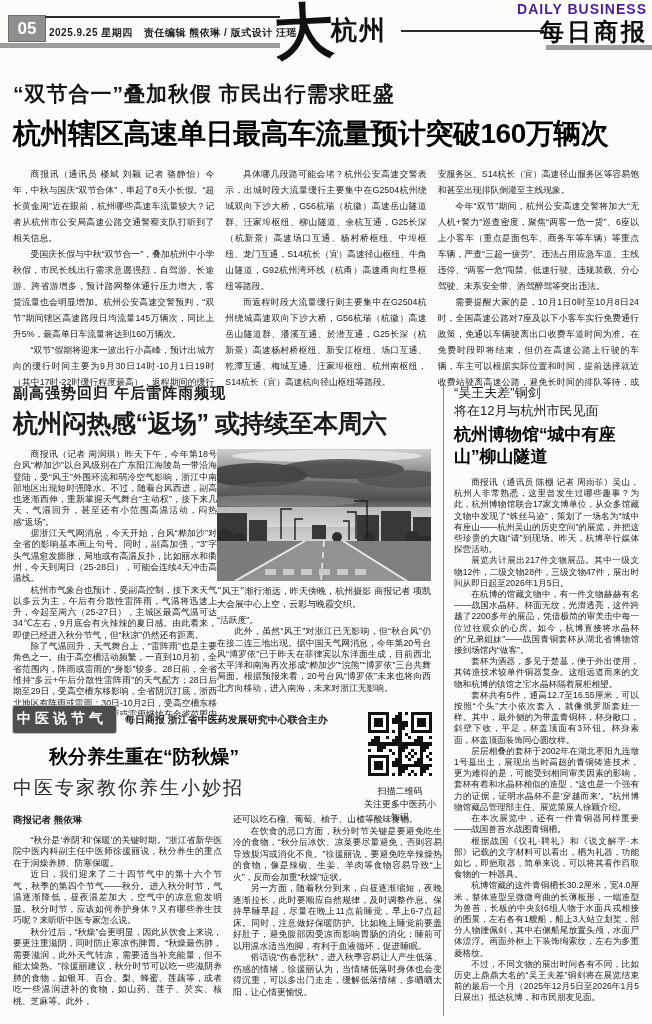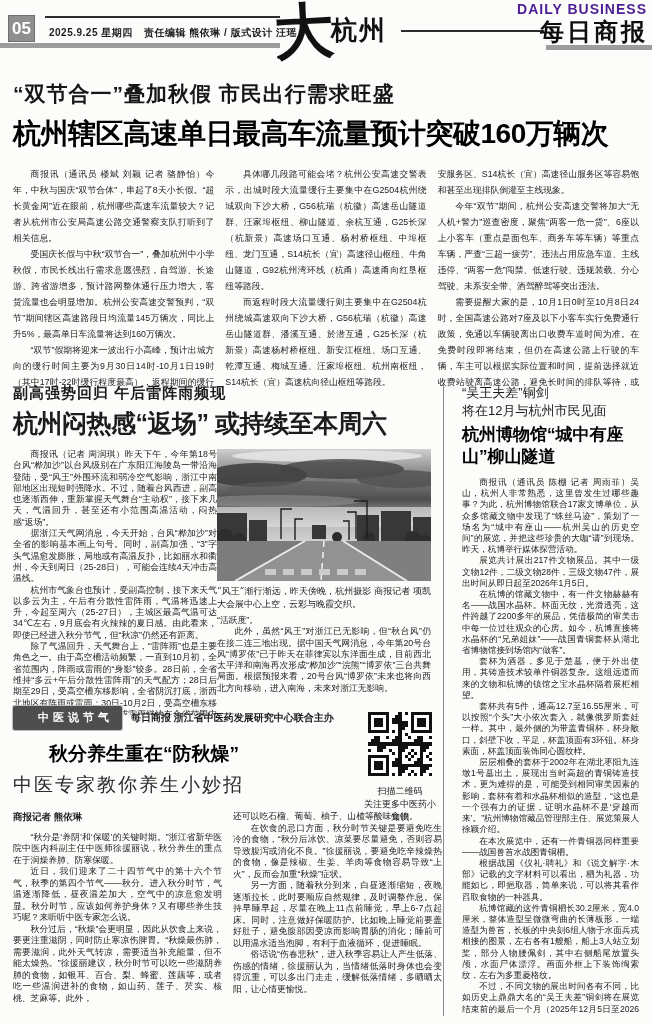--- a/index.html
+++ b/index.html
@@ -2,21 +2,21 @@
 <html><head>
 <meta charset="utf-8">
 <style>
   * { margin:0; padding:0; box-sizing:border-box; }
   html,body { background:#e9e9e9; }
   body { font-family:"Liberation Sans","DejaVu Sans",sans-serif; }
   .page { position:relative; width:652px; height:1024px; margin:0 auto; background:#fcfcfa; color:#1c1c1c; overflow:hidden; }
 
   
   .header { position:absolute; left:0; top:0; width:652px; height:56px; }
-  .pagenum { position:absolute; left:8px; top:15px; width:27px; height:27px; background:#8f8f8f; border:1px solid #6e6e6e; color:#fff; font-size:17px; font-weight:700; display:flex; align-items:center; justify-content:center; }
+  .pagenum { position:absolute; left:8px; top:15px; width:38px; height:27px; background:#8f8f8f; border:1px solid #6e6e6e; color:#fff; font-size:17px; font-weight:700; display:flex; align-items:center; justify-content:center; }
   .h-line-left { position:absolute; left:45px; top:16px; width:235px; height:2px; background:#2c2c2c; }
   .dateline { position:absolute; left:49px; top:26px; font-size:10px; font-weight:700; letter-spacing:.5px; white-space:nowrap; }
   .bar-left { position:absolute; left:0; top:43px; width:280px; height:5px; background:#9d9d9d; }
   .masthead-da { position:absolute; left:274px; top:-8px; font-family:"DejaVu Serif","Liberation Serif",serif; font-size:60px; font-weight:700; transform:rotate(-3deg); color:#111; }
   .masthead-city { position:absolute; left:331px; top:13px; font-size:26px; font-weight:900; letter-spacing:2px; color:#111; }
   .h-line-right { position:absolute; left:401px; top:30px; width:143px; height:2px; background:#2c2c2c; }
   .masthead-en { position:absolute; right:5px; top:1px; font-size:14px; font-weight:700; color:#4c1d95; letter-spacing:1px; }
   .masthead-cn { position:absolute; right:4px; top:16px; font-size:24px; font-weight:900; letter-spacing:3px; color:#0e0e0e; }
   .bar-right { position:absolute; left:546px; top:45px; width:106px; height:5px; background:#9d9d9d; }
 
@@ -37,29 +37,29 @@
   .w-headline { font-size:25px; font-weight:900; margin-top:4px; letter-spacing:-.5px; white-space:nowrap; }
   .w-cols { display:flex; margin-top:9px; height:266px; overflow:hidden; }
   .w-col1 { width:204px; font-size:8.8px; line-height:11.3px; }
   .w-col2 { width:214px; font-size:8.8px; line-height:11.3px; }
   .photo { width:214px; height:132px; display:block; }
   .caption { font-family:"DejaVu Serif","Liberation Serif",serif; font-size:9px; line-height:12.5px; margin-top:4px; text-align:justify; color:#222; }
   .caption .credit { float:right; }
   .w-col2 .bodycol { margin-top:5px; }
 
   
-  .sidebar { position:absolute; left:443px; top:384px; width:196px; height:632px; border-left:1px solid #8a8a8a; padding-left:18px; overflow:hidden; }
+  .sidebar { position:absolute; left:443px; top:384px; width:196px; height:632px; border-left:1px solid #8a8a8a; padding-left:10px; overflow:hidden; }
   .m-kicker { font-size:13px; font-weight:500; line-height:17.5px; color:#1a1a1a; }
   .m-headline { font-size:17px; font-weight:900; line-height:22px; margin:5px 0 9px 0; color:#000; }
   .m-body { font-size:8.6px; line-height:11.2px; color:#222; }
 
   
   .tcm { position:absolute; left:13px; top:706px; width:429px; height:314px; }
   .tcm-top { display:flex; align-items:center; gap:9px; }
-  .badge { background:#4e4e4e; color:#fff; font-size:11px; font-weight:700; letter-spacing:4px; padding:4px 9px 5px 25px; border-radius:2px; box-shadow:0 0 0 1px #bdbdbd; font-family:"DejaVu Serif","Liberation Serif",serif; }
+  .badge { background:#4e4e4e; color:#fff; font-size:14px; font-weight:700; letter-spacing:4px; padding:4px 9px 5px 4px; border-radius:2px; box-shadow:0 0 0 1px #bdbdbd; font-family:"DejaVu Serif","Liberation Serif",serif; }
   .organizer { font-size:10px; font-weight:700; color:#1c1c1c; }
   .qr-wrap { position:absolute; right:2px; top:6px; width:80px; text-align:center; }
   .qr-box { width:64px; height:64px; margin:0 auto; background:#fff; }
   .qr-cap { font-family:"DejaVu Serif","Liberation Serif",serif; font-size:9px; line-height:13px; margin-top:5px; color:#1a1a1a; }
   .tcm-headline { font-size:19px; font-weight:900; margin-top:11px; letter-spacing:0; color:#000;margin-left:36px; }
   .tcm-subhead { font-size:19px; font-weight:400; margin-top:5px; letter-spacing:2px; color:#2a2a2a; }
   .tcm-cols { display:flex; gap:11px; margin-top:13px; height:202px; overflow:hidden; }
   .tcm-cols .bodycol { flex:1; font-size:8.8px; line-height:11.5px; color:#222; }
   .byline { font-size:9.5px; font-weight:700; margin-bottom:9px; }
 </style>

